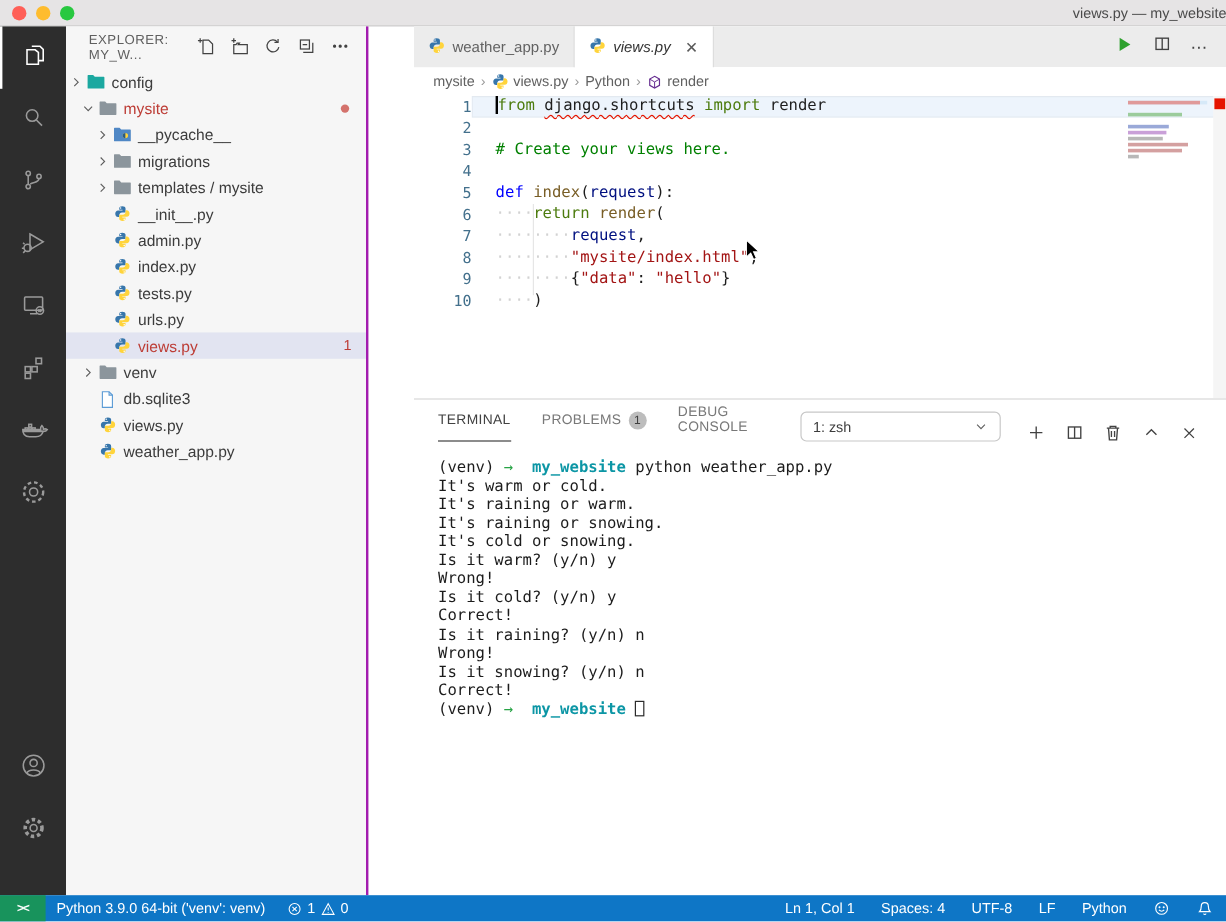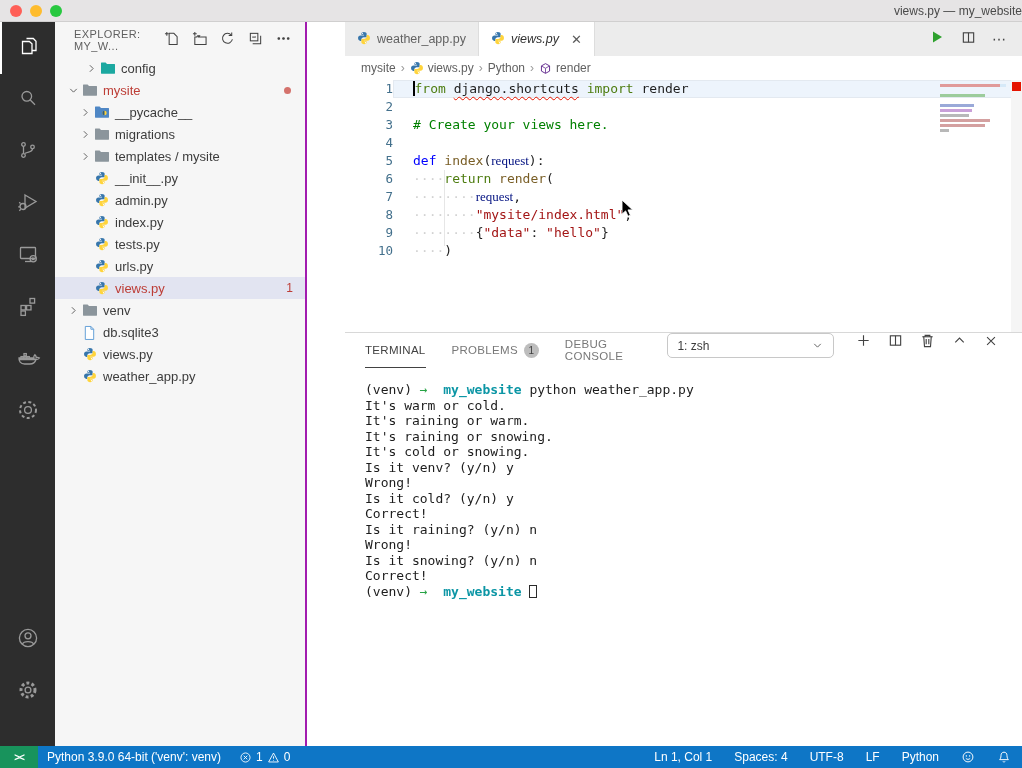--- a/index.html
+++ b/index.html
@@ -46,35 +46,35 @@
   .breadcrumb { height:24px; display:flex; align-items:center; gap:5px; padding-left:16px; font-size:12px; color:#616161; background:#fff; }
   .bc-sep { color:#9a9a9a; font-size:12px; }
   .bc-item { display:flex; align-items:center; gap:4px; }
 
   .editor { position:relative; height:252px; background:#fff; font-family:"DejaVu Sans Mono", monospace; font-size:13px; }
   .code-line { height:18px; line-height:18px; display:flex; white-space:pre; }
   .gutter { width:48px; flex:none; text-align:right; color:#43708c; font-size:12.5px; }
   .code-text { flex:1; padding-left:20px; color:#1e1e1e; }
   .code-line.current .code-text { background:#edf4fc; box-shadow:inset 0 0 0 1px #e3e9f0; }
   .tok-kw { color:#4d7c0f; } .tok-def { color:#0000FF; } .tok-fn { color:#795E26; }
-  .tok-var { color:#001080;font-family:Liberation Serif, serif; } .tok-str { color:#A31515; } .tok-cmt { color:#008000; }
+  .tok-var { color:#001080; } .tok-str { color:#A31515; } .tok-cmt { color:#008000; }
   .tok-pl { color:#1e1e1e; } .tok-ws { color:#d2d2d2; }
   .tok-err { color:#1e1e1e; text-decoration:underline wavy #e51400; text-decoration-thickness:1px; text-underline-offset:3px; }
   .caret { display:inline-block; width:1.5px; height:15px; background:#000; vertical-align:-3px; }
   .indent-guide { position:absolute; left:99px; top:90px; width:1px; height:76px; background:#e6e6e6; }
   .minimap { position:absolute; right:16px; top:4px; width:66px; }
   .mm-row { height:3px; margin-bottom:2px; }
   .mm-row.mm-current { background:#d6e9f8; }
   .mm-bar { height:3px; }
   .ruler { position:absolute; right:0; top:0; width:11px; height:252px; background:#f5f5f5; }
   .ruler-err { position:absolute; top:2px; right:1px; width:9px; height:9px; background:#e51400; }
 
   
   .panel { position:absolute; left:0; top:310px; width:677px; height:414px; background:#fff; border-top:1px solid #d8d8d8; }
-  .panel-header { height:35px; display:flex; align-items:flex-start; padding:0 24px 0 20px; }
+  .panel-header { height:35px; display:flex; align-items:flex-end; padding:0 24px 0 20px; }
   .panel-tab { height:35px; display:flex; align-items:center; gap:6px; margin-right:26px; font-size:11.5px; letter-spacing:.3px; color:#787878; border-bottom:1.5px solid transparent; }
   .panel-tab.active { color:#424242; border-bottom-color:#424242; }
   .p-badge { width:15px; height:15px; border-radius:50%; background:#bdbdbd; color:#3f3f3f; font-size:10px; display:flex; align-items:center; justify-content:center; }
   .shell-select { margin-left:auto; width:180px; height:25px; border:1px solid #c8c8c8; border-radius:5px; background:#fff; display:flex; align-items:center; padding:0 9px; font-size:12px; color:#3c3c3c; }
   .shell-select svg { margin-left:auto; stroke:#616161; fill:none; stroke-width:1.2; }
   .panel-actions { display:flex; align-items:center; gap:17px; margin-left:22px; }
   .panel-actions svg { stroke:#424242; fill:none; stroke-width:1.2; }
   .terminal { padding:14px 0 0 20px; font-family:"DejaVu Sans Mono", monospace; font-size:13px; line-height:15.5px; color:#1c1c1c; }
   .t-line { white-space:pre; }
   .t-arrow { color:#27a345; } .t-dir { color:#0c96a5; font-weight:bold; }
@@ -203,21 +203,21 @@
             <path d="M4.5 6.5h4"></path>
           </svg></span>
         <span><svg width="15" height="15" viewBox="0 0 16 16">
             <circle cx="3" cy="8" r="0.9" fill="#424242"></circle>
             <circle cx="8" cy="8" r="0.9" fill="#424242"></circle>
             <circle cx="13" cy="8" r="0.9" fill="#424242"></circle>
           </svg></span>
       </span>
   </div>
   <div id="tree">
-      <div class="tree-row" style="padding-left: 0; margin-left: 28px;">
+      <div class="tree-row" style="padding-left: 0;">
         <span class="tw">
           <svg width="13" height="13" viewBox="0 0 16 16">
             <path d="M6 4l4 4-4 4"></path>
           </svg>
         </span>
         <span class="ticon">
           <svg width="16" height="14" viewBox="0 0 16 14">
             <path fill="#1ba8a0" stroke="none" d="M1 1.5h4.6L7 3h7.5c.3 0 .5.2.5.5v8.8c0 .3-.2.5-.5.5h-13c-.3 0-.5-.2-.5-.5V2c0-.3.2-.5.5-.5z"></path>
           </svg>
         </span>
@@ -592,21 +592,21 @@
             </svg>
           </span>
         </span>
     </div>
     <div class="terminal" id="terminal">
         <div class="t-line"><span>(venv) </span><span class="t-arrow">→</span><span>  </span><span class="t-dir">my_website</span><span> python weather_app.py</span></div>
         <div class="t-line"><span>It's warm or cold.</span></div>
         <div class="t-line"><span>It's raining or warm.</span></div>
         <div class="t-line"><span>It's raining or snowing.</span></div>
         <div class="t-line"><span>It's cold or snowing.</span></div>
-        <div class="t-line"><span>Is it venv? (y/n) y</span></div>
+        <div class="t-line"><span>Is it warm? (y/n) y</span></div>
         <div class="t-line"><span>Wrong!</span></div>
         <div class="t-line"><span>Is it cold? (y/n) y</span></div>
         <div class="t-line"><span>Correct!</span></div>
         <div class="t-line"><span>Is it raining? (y/n) n</span></div>
         <div class="t-line"><span>Wrong!</span></div>
         <div class="t-line"><span>Is it snowing? (y/n) n</span></div>
         <div class="t-line"><span>Correct!</span></div>
         <div class="t-line"><span>(venv) </span><span class="t-arrow">→</span><span>  </span><span class="t-dir">my_website</span><span> </span><span class="t-cursor"></span></div>
       </div>
   </div>

